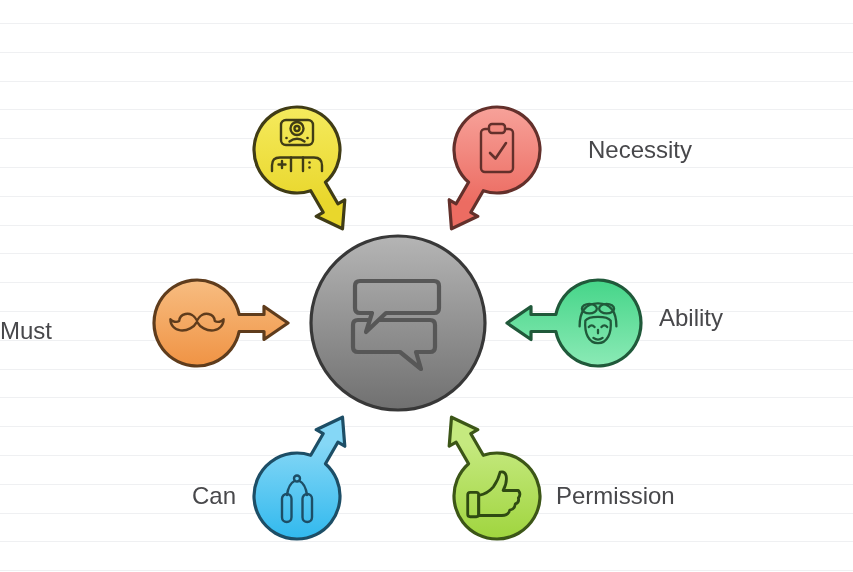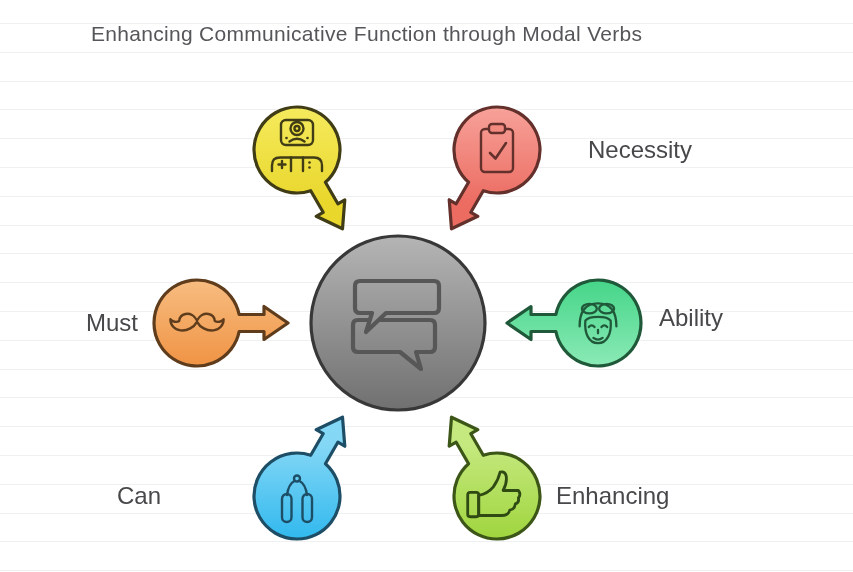--- a/index.html
+++ b/index.html
@@ -14,39 +14,38 @@
     position:absolute; left:91px; top:21px;
     font-size:21px; line-height:26px; font-weight:500;
     color:#55565a; letter-spacing:0.3px; white-space:nowrap;
   }
   .node-label {
     position:absolute; font-size:24px; line-height:34px;
     color:#48484b; white-space:nowrap;
   }
   .lbl-should     { left:16px;  top:133px; width:220px; text-align:right; }
   .lbl-necessity  { left:588px; top:133px; }
-  .lbl-must       { left:0px;   top:306px; width:138px; text-align:right; }
+  .lbl-must       { left:0px;   top:314px; width:138px; }
   .lbl-ability    { left:659px; top:301px; }
-  .lbl-can        { left:29px;  top:479px; width:220px; text-align:center; }
+  .lbl-can        { left:16px;  top:479px; width:220px; text-align:right; }
   .lbl-permission { left:556px; top:479px; }
   svg.node, svg.hub { position:absolute; }
   .n-should     { left:197px; top:50px;  }
   .n-necessity  { left:397px; top:50px;  }
   .n-must       { left:97px;  top:223px; }
   .n-ability    { left:498px; top:223px; }
   .n-can        { left:197px; top:396px; }
   .n-permission { left:397px; top:396px; }
   .hub          { left:303px; top:228px; }
 </style>
 </head>
 <body>
 
 <div class="canvas">
 
-  <div class="title">Enhancing Communicative Function through Modal Verbs</div>
 
   <svg class="hub" width="190" height="190" viewBox="-95 -95 190 190">
     <defs>
       <linearGradient id="g-hub" gradientUnits="userSpaceOnUse" x1="0" y1="-90" x2="0" y2="90">
         <stop offset="0" stop-color="#b6b6b6"></stop>
           <stop offset="1" stop-color="#6f6f6f"></stop>
       </linearGradient>
     </defs>
     <circle cx="0" cy="0" r="87" fill="url(#g-hub)" stroke="#383838" stroke-width="3.2"></circle>
     <g fill="url(#g-hub)" stroke="#575757" stroke-width="4.2" stroke-linejoin="round">
@@ -165,15 +164,15 @@
     <g transform="scale(1.22)" fill="none" stroke="#2f4a12" stroke-width="2.3" stroke-linecap="round" stroke-linejoin="round">
       <rect x="-24" y="-3" width="9" height="20" rx="2"></rect>
       <path d="M -15,16 H 4 Q 9.5,16 10.5,11.5 Q 14.5,11 15,6.5 Q 18.5,5.5 17.5,1.5 Q 20,-1.5 17.5,-4.5 L 5,-4.5 Q 8.5,-11 7.5,-16.5 Q 6.5,-20.5 2.5,-19.5 Q 1,-13 -3,-7.5 Q -7.5,-2 -15,-0.5 Z"></path>
     </g>
   </svg>
 
   <div class="node-label lbl-necessity">Necessity</div>
   <div class="node-label lbl-must">Must</div>
   <div class="node-label lbl-ability">Ability</div>
   <div class="node-label lbl-can">Can</div>
-  <div class="node-label lbl-permission">Enhancing</div>
+  <div class="node-label lbl-permission">Permission</div>
 
 </div>
 
 </body></html>

